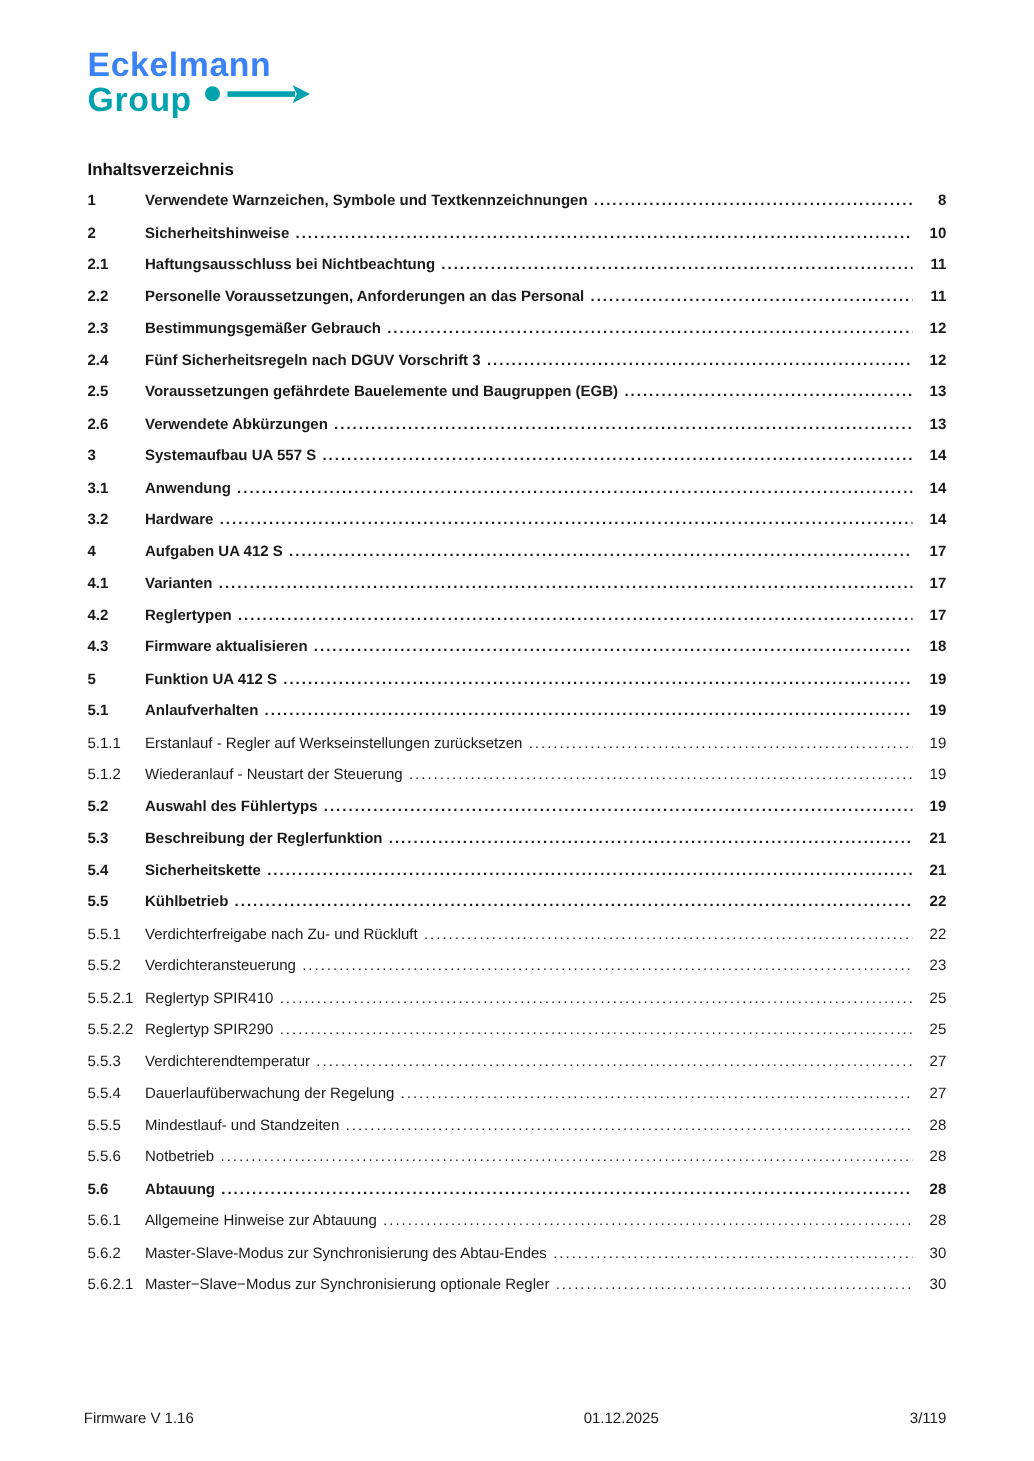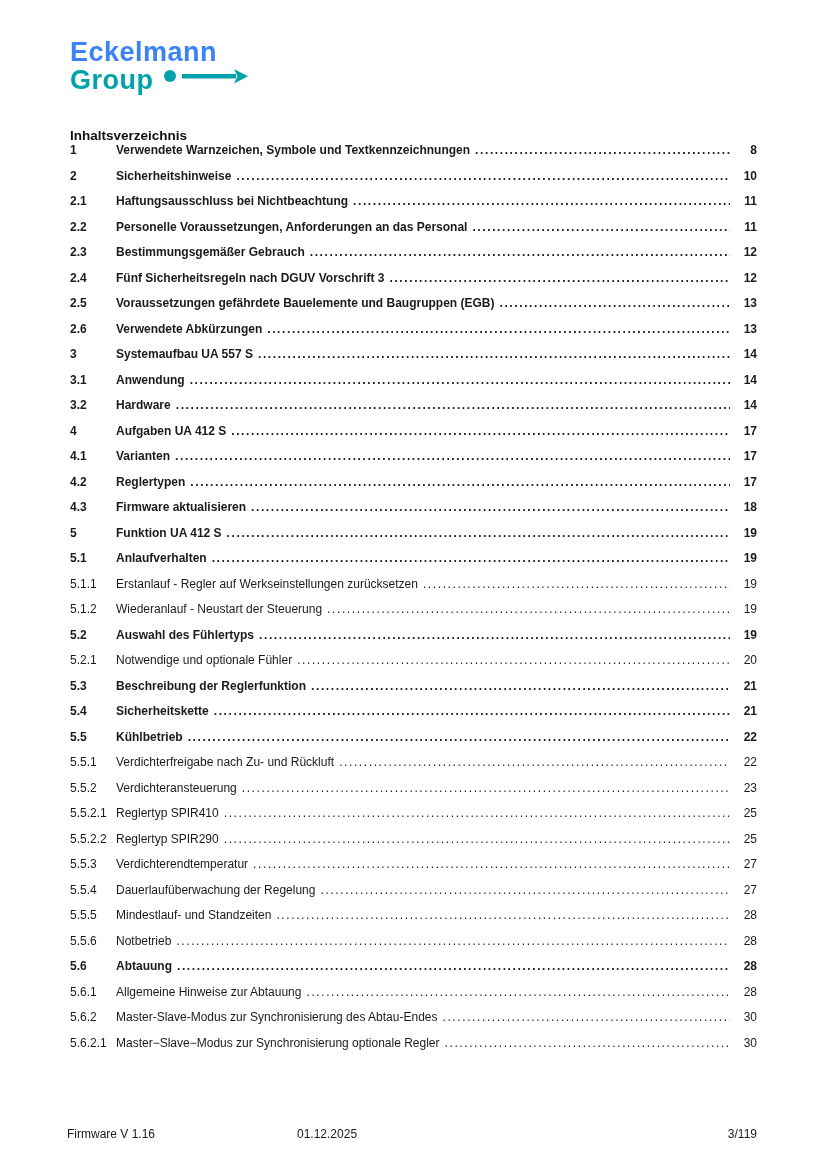--- a/index.html
+++ b/index.html
@@ -31,20 +31,21 @@
     font-size: 27px;
     font-weight: bold;
     color: #00a2ad;
     letter-spacing: 0.5px;
   }
   .logo-arrow { margin-left: 9px; display: inline-block; }
   
   .toc-title {
     font-size: 13.5px;
     font-weight: bold;
+    margin-bottom: 10px;
     color: #111;
   }
   .toc { width: 100%; }
   .toc-row {
     display: flex;
     align-items: baseline;
     height: 25.5px;
     font-size: 12px;
     color: #1a1a1a;
   }
@@ -77,21 +78,21 @@
     position: absolute;
     left: 67px;
     right: 70px;
     bottom: 28px;
     display: flex;
     align-items: baseline;
     font-size: 12px;
     color: #1a1a1a;
   }
   .footer-left  { flex: 1; text-align: left; }
-  .footer-center{ flex: 1; text-align: left; }
+  .footer-center{ flex: 1; text-align: right; }
   .footer-right { flex: 1; text-align: right; }
 </style>
 </head>
 <body>
 
 <div class="page">
 
   <div class="logo">
     <span class="logo-line1">Eckelmann</span>
     <span class="logo-line2-wrap">
@@ -222,26 +223,20 @@
         <span class="toc-text">Wiederanlauf - Neustart der Steuerung</span>
         <span class="toc-dots"></span>
         <span class="toc-page">19</span>
       </div>
       <div class="toc-row bold">
         <span class="toc-num">5.2</span>
         <span class="toc-text">Auswahl des Fühlertyps</span>
         <span class="toc-dots"></span>
         <span class="toc-page">19</span>
       </div>
-      <div class="toc-row">
-        <span class="toc-num">5.2.1</span>
-        <span class="toc-text">Notwendige und optionale Fühler</span>
-        <span class="toc-dots"></span>
-        <span class="toc-page">20</span>
-      </div>
       <div class="toc-row bold">
         <span class="toc-num">5.3</span>
         <span class="toc-text">Beschreibung der Reglerfunktion</span>
         <span class="toc-dots"></span>
         <span class="toc-page">21</span>
       </div>
       <div class="toc-row bold">
         <span class="toc-num">5.4</span>
         <span class="toc-text">Sicherheitskette</span>
         <span class="toc-dots"></span>

